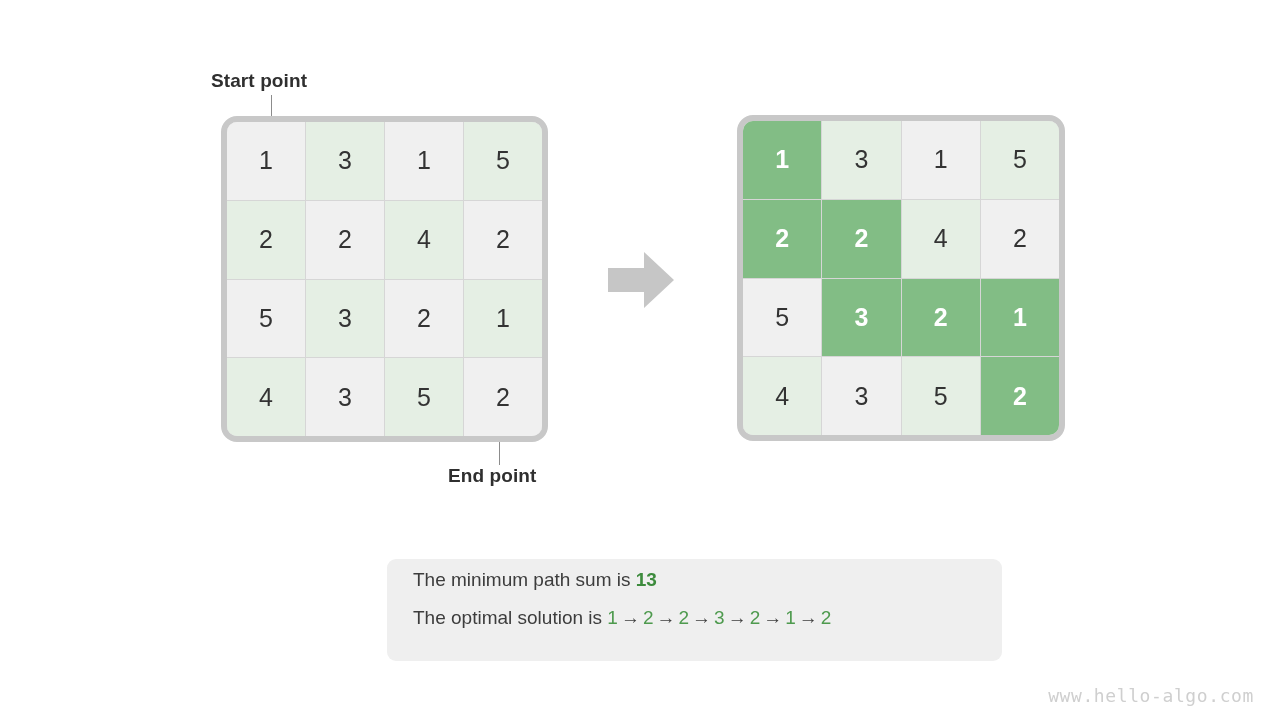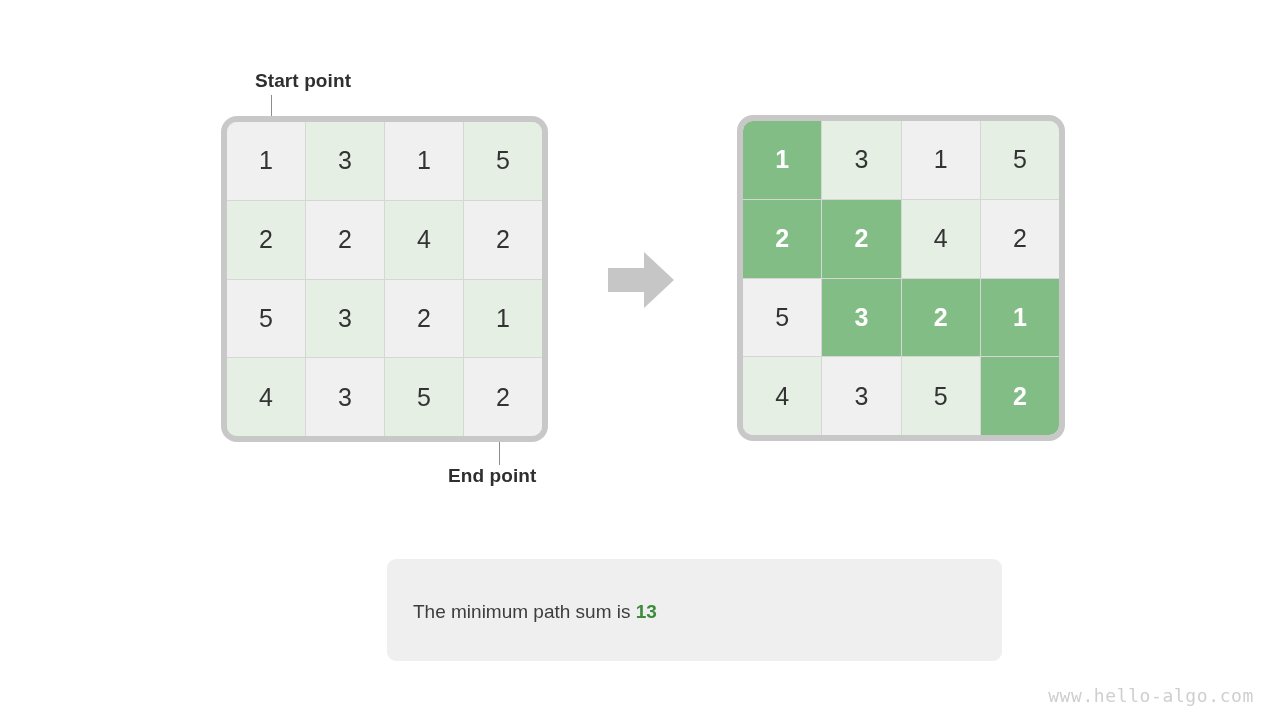--- a/index.html
+++ b/index.html
@@ -25,21 +25,21 @@
 
   
   .point-label {
     position: absolute;
     font-size: 19px;
     font-weight: bold;
     color: #2f2f2f;
     white-space: nowrap;
     letter-spacing: 0.1px;
   }
-  #start-label { left: 211px; top: 70px; margin-left: 44px; }
+  #start-label { left: 211px; top: 70px; }
   #end-label   { left: 448px; top: 465px; text-align: right; }
 
   .leader-line {
     position: absolute;
     width: 1px;
     background: #8c8c8c;
   }
   #start-leader { left: 271px; top: 95px;  height: 53px; }
   #end-leader   { left: 499px; top: 410px; height: 55px; }
 
@@ -93,21 +93,21 @@
   
   #caption-panel {
     position: absolute;
     left: 387px;
     top: 559px;
     width: 615px;
     height: 102px;
     background: #efefef;
     border-radius: 9px;
     box-sizing: border-box;
-    padding: 34px 26px 0 26px;
+    padding: 2px 26px 0 26px;
   }
   .caption-line {
     font-size: 19px;
     color: #3d3d3d;
     line-height: 38px;
     white-space: nowrap;
   }
   .sum-value {
     font-weight: bold;
     color: #3d8b3d;
@@ -185,17 +185,20 @@
         <div class="cell">3</div>
         <div class="cell tint">5</div>
         <div class="cell highlight">2</div>
       </div>
   </div>
 
   <div id="caption-panel">
     <div class="caption-line">
       <span>The minimum path sum is </span><span class="sum-value">13</span>
     </div>
+    <div class="caption-line">
+      <span>The optimal solution is </span><span class="path-seq" id="path-seq"><span>1</span><span class="arrow">→</span><span>2</span><span class="arrow">→</span><span>2</span><span class="arrow">→</span><span>3</span><span class="arrow">→</span><span>2</span><span class="arrow">→</span><span>1</span><span class="arrow">→</span><span>2</span></span>
+    </div>
   </div>
 
   <div id="watermark">www.hello-algo.com</div>
 
 </div>
 
 </body></html>

